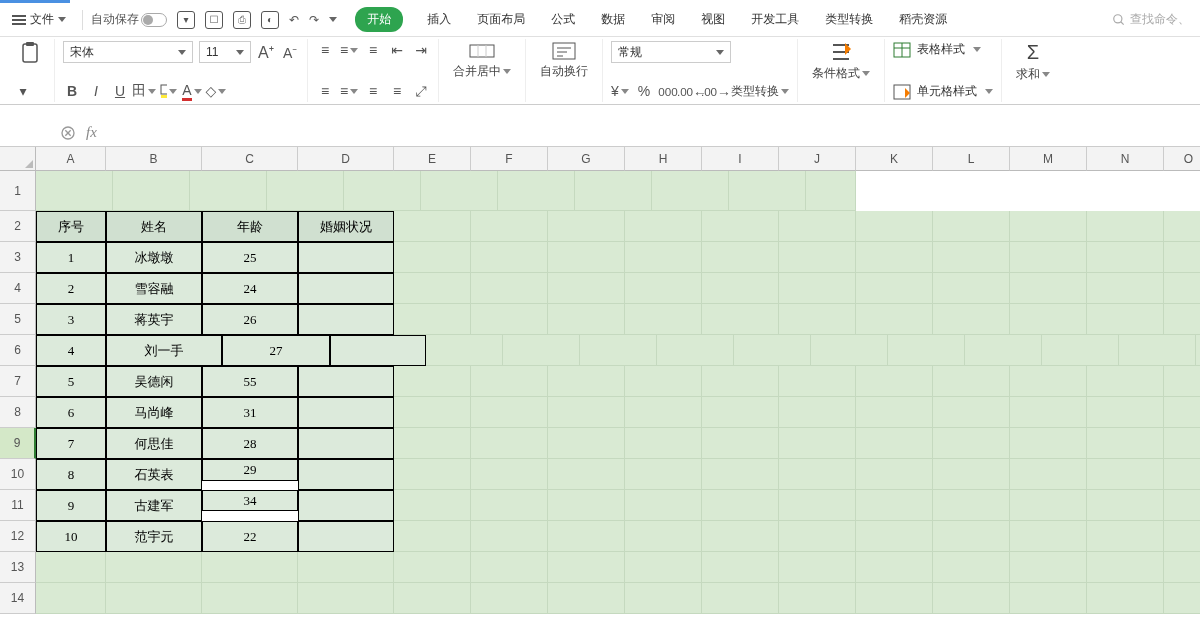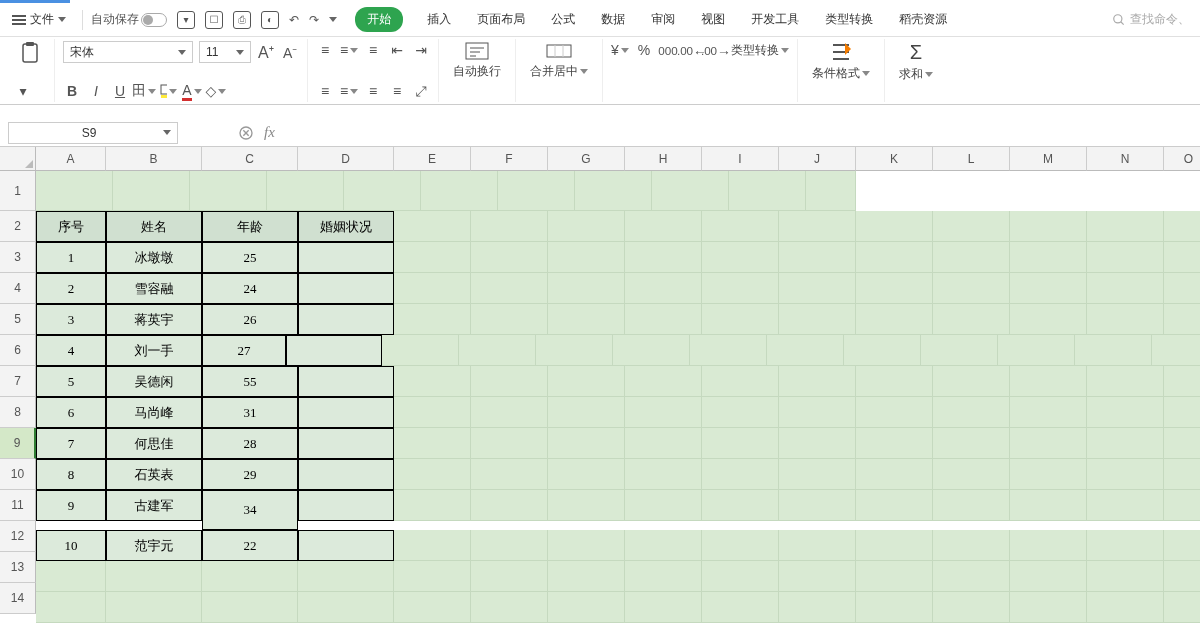--- a/index.html
+++ b/index.html
@@ -198,42 +198,48 @@
       <span class="mini dd">≡<span class="chev-down"></span></span>
       <span class="mini">≡</span>
       <span class="mini">≡</span>
       <span class="mini">⤢</span>
     </div>
   </div>
 
   <div class="rgroup">
     <div class="btn-lg">
       <svg width="26" height="20">
-          <rect x="2" y="2" width="22" height="16" fill="none" stroke="#555"></rect>
-          <path d="M6 7h14M6 11h10M6 15h6" stroke="#555"></path>
-        </svg>
-      <span class="lbl-under">自动换行</span>
-    </div>
-  </div>
-
-  <div class="rgroup">
-    <div class="btn-lg">
-      <svg width="26" height="20">
           <rect x="1" y="4" width="24" height="12" fill="none" stroke="#555"></rect>
           <line x1="9" y1="4" x2="9" y2="16" stroke="#ccc"></line>
           <line x1="17" y1="4" x2="17" y2="16" stroke="#ccc"></line>
         </svg>
       <span class="lbl-under dd">
           <span>合并居中</span> 
           <span class="chev-down"></span>
         </span>
     </div>
   </div>
 
   <div class="rgroup">
+    <div class="btn-lg">
+      <svg width="26" height="20">
+          <rect x="2" y="2" width="22" height="16" fill="none" stroke="#555"></rect>
+          <path d="M6 7h14M6 11h10M6 15h6" stroke="#555"></path>
+        </svg>
+      <span class="lbl-under">自动换行</span>
+    </div>
+  </div>
+
+  <div class="rgroup">
+    <div class="rrow">
+      <div class="num-fmt">
+        <span>常规</span>
+        <span class="chev-down" style="margin-left:auto;"></span>
+      </div>
+    </div>
     <div class="rrow">
       <span class="mini dd">¥<span class="chev-down"></span></span>
       <span class="mini">%</span>
       <span class="mini">
           <sup>000</sup>
         </span>
       <span class="mini"><sub>.00</sub>←</span>
       <span class="mini"><sub>.00</sub>→</span>
       <span class="dd" style="font-size:12px; color:#444;">
           <span>类型转换</span> 
@@ -248,37 +254,52 @@
           <path d="M4 4h16M4 11h16M4 18h16" stroke="#555" stroke-width="2"></path>
           <path d="M16 2l6 6-6 6z" fill="#f57c00"></path>
         </svg>
       <span class="lbl-under dd">
           <span>条件格式</span> 
           <span class="chev-down"></span>
         </span>
     </div>
   </div>
 
+  <div class="rgroup">
+    <div class="rrow dd">
+      <svg width="18" height="16">
+          <rect x="1" y="1" width="16" height="14" fill="none" stroke="#2e7d32"></rect>
+          <line x1="1" y1="6" x2="17" y2="6" stroke="#2e7d32"></line>
+          <line x1="9" y1="1" x2="9" y2="15" stroke="#2e7d32"></line>
+        </svg>
+      <span>表格样式</span>
+      <span class="chev-down"></span>
+    </div>
+    <div class="rrow dd">
+      <svg width="18" height="16">
+          <rect x="1" y="1" width="16" height="14" fill="none" stroke="#555"></rect>
+          <path d="M12 4l5 5-5 5" fill="#f57c00"></path>
+        </svg>
+      <span>单元格样式</span>
+      <span class="chev-down"></span>
+    </div>
+  </div>
 
   <div class="rgroup noborder">
     <div class="btn-lg">
       <span style="font-size:20px;">Σ</span>
       <span class="lbl-under dd">
           <span>求和</span> 
           <span class="chev-down"></span>
         </span>
     </div>
   </div>
 </div>
 
 <div class="fbar">
-  <div class="namebox">
-    <span>S9</span>
-    <span class="chev-down"></span>
-  </div>
   <div class="fx-area">
     <svg width="16" height="16" viewBox="0 0 24 24" fill="none" stroke="#999" stroke-width="2">
         <circle cx="12" cy="12" r="9"></circle>
         <line x1="8" y1="8" x2="16" y2="16"></line>
         <line x1="16" y1="8" x2="8" y2="16"></line>
       </svg>
     <span class="fx">fx</span>
   </div>
 </div>
 
@@ -394,22 +415,22 @@
         <div class="cell" style="width: 77px; height: 31px;"></div>
         <div class="cell" style="width: 77px; height: 31px;"></div>
         <div class="cell" style="width: 77px; height: 31px;"></div>
         <div class="cell" style="width: 77px; height: 31px;"></div>
         <div class="cell" style="width: 77px; height: 31px;"></div>
         <div class="cell" style="width: 77px; height: 31px;"></div>
         <div class="cell" style="width: 50px; height: 31px;"></div>
       </div>
       <div class="cellrow">
         <div class="cell data-cell" style="width: 70px; height: 31px;">4</div>
-        <div class="cell data-cell" style="width: 96px; height: 31px; font-family: Liberation Mono, monospace;">刘一手</div>
-        <div class="cell data-cell" style="width: 84px; height: 31px;">27</div>
+        <div class="cell data-cell" style="width: 116px; height: 31px; font-family: Liberation Mono, monospace;">刘一手</div>
+        <div class="cell data-cell" style="width: 108px; height: 31px;">27</div>
         <div class="cell data-cell" style="width: 96px; height: 31px;"></div>
         <div class="cell" style="width: 77px; height: 31px;"></div>
         <div class="cell" style="width: 77px; height: 31px;"></div>
         <div class="cell" style="width: 77px; height: 31px;"></div>
         <div class="cell" style="width: 77px; height: 31px;"></div>
         <div class="cell" style="width: 77px; height: 31px;"></div>
         <div class="cell" style="width: 77px; height: 31px;"></div>
         <div class="cell" style="width: 77px; height: 31px;"></div>
         <div class="cell" style="width: 77px; height: 31px;"></div>
         <div class="cell" style="width: 77px; height: 31px;"></div>
@@ -463,38 +484,38 @@
         <div class="cell" style="width: 77px; height: 31px;"></div>
         <div class="cell" style="width: 77px; height: 31px;"></div>
         <div class="cell" style="width: 77px; height: 31px;"></div>
         <div class="cell" style="width: 77px; height: 31px;"></div>
         <div class="cell" style="width: 77px; height: 31px;"></div>
         <div class="cell" style="width: 50px; height: 31px;"></div>
       </div>
       <div class="cellrow">
         <div class="cell data-cell" style="width: 70px; height: 31px;">8</div>
         <div class="cell data-cell" style="width: 96px; height: 31px;">石英表</div>
-        <div class="cell data-cell" style="width: 96px; height: 31px;">29</div>
+        <div class="cell data-cell" style="width: 96px; height: 22px;">29</div>
         <div class="cell data-cell" style="width: 96px; height: 31px;"></div>
         <div class="cell" style="width: 77px; height: 31px;"></div>
         <div class="cell" style="width: 77px; height: 31px;"></div>
         <div class="cell" style="width: 77px; height: 31px;"></div>
         <div class="cell" style="width: 77px; height: 31px;"></div>
         <div class="cell" style="width: 77px; height: 31px;"></div>
         <div class="cell" style="width: 77px; height: 31px;"></div>
         <div class="cell" style="width: 77px; height: 31px;"></div>
         <div class="cell" style="width: 77px; height: 31px;"></div>
         <div class="cell" style="width: 77px; height: 31px;"></div>
         <div class="cell" style="width: 77px; height: 31px;"></div>
         <div class="cell" style="width: 50px; height: 31px;"></div>
       </div>
       <div class="cellrow">
         <div class="cell data-cell" style="width: 70px; height: 31px;">9</div>
         <div class="cell data-cell" style="width: 96px; height: 31px;">古建军</div>
-        <div class="cell data-cell" style="width: 96px; height: 40px;">34</div>
+        <div class="cell data-cell" style="width: 96px; height: 21px;">34</div>
         <div class="cell data-cell" style="width: 96px; height: 31px;"></div>
         <div class="cell" style="width: 77px; height: 31px;"></div>
         <div class="cell" style="width: 77px; height: 31px;"></div>
         <div class="cell" style="width: 77px; height: 31px;"></div>
         <div class="cell" style="width: 77px; height: 31px;"></div>
         <div class="cell" style="width: 77px; height: 31px;"></div>
         <div class="cell" style="width: 77px; height: 31px;"></div>
         <div class="cell" style="width: 77px; height: 31px;"></div>
         <div class="cell" style="width: 77px; height: 31px;"></div>
         <div class="cell" style="width: 77px; height: 31px;"></div>

